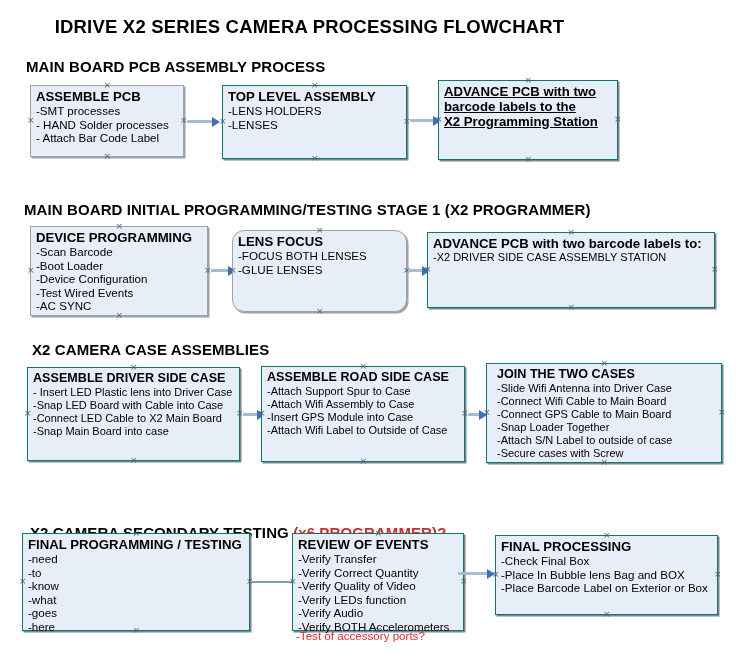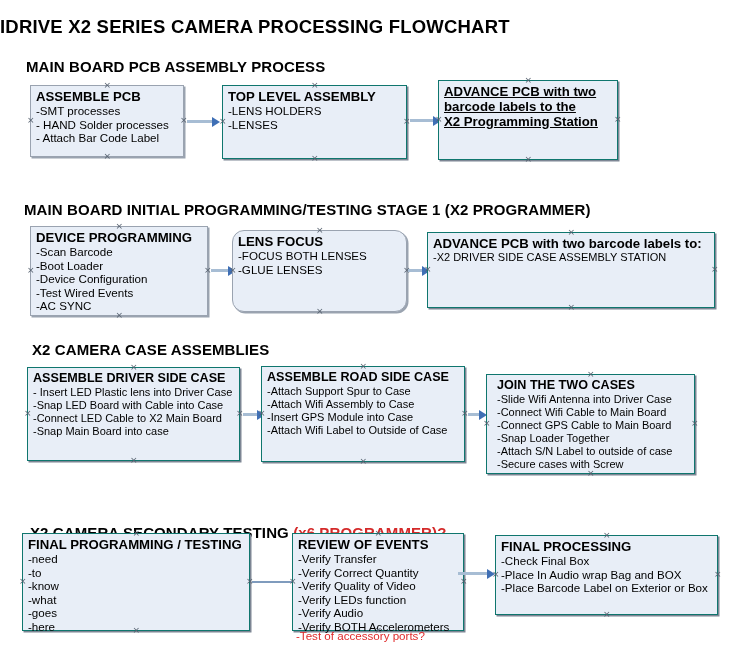--- a/index.html
+++ b/index.html
@@ -9,21 +9,21 @@
     font-family:"Liberation Sans","DejaVu Sans",sans-serif;
     color:#000000;
     overflow:hidden;
     position:relative;
   }
   #canvas{position:relative;width:747px;height:662px;}
 
   .title{
     position:absolute;
     left:0;top:16px;width:619px;
-    text-align:left;
+    text-align:center;
     font-size:18.5px;
     font-weight:bold;
     letter-spacing:.2px;
   }
 
   .section-head{
     position:absolute;
     font-size:15px;
     font-weight:bold;
     letter-spacing:.1px;
@@ -221,21 +221,21 @@
       <li class="sm">-Attach Wifi Label to Outside of Case</li>
     </ul>
     <span class="hx t"></span>
     <span class="hx b"></span>
     <span class="hx l"></span>
     <span class="hx r"></span>
   </div>
 
   <div class="conn" style="left:468px;top:413px;width:12px;"></div>
 
-  <div class="box dark" style="left:486px;top:374px;width:209px;height:100px;padding-left:10px;">
+  <div class="box dark" style="left:486px;top:363px;width:236px;height:100px;padding-left:10px;">
     <div class="hdr sm">JOIN THE TWO CASES</div>
     <ul>
       <li class="sm">-Slide Wifi Antenna into Driver Case</li>
       <li class="sm">-Connect Wifi Cable to Main Board</li>
       <li class="sm">-Connect GPS Cable to Main Board</li>
       <li class="sm">-Snap Loader Together</li>
       <li class="sm">-Attach S/N Label to outside of case</li>
       <li class="sm">-Secure cases with Screw</li>
     </ul>
     <span class="hx t"></span>
@@ -284,21 +284,21 @@
   </div>
 
   <div class="overflow-line" style="left:296px;top:629px;">-Test of accessory ports?</div>
 
   <div class="conn" style="left:458px;top:572px;width:30px;"></div>
 
   <div class="box dark" style="left:495px;top:535px;width:223px;height:80px;">
     <div class="hdr">FINAL PROCESSING</div>
     <ul>
       <li>-Check Final Box</li>
-      <li>-Place In Audio wrap Bag and BOX</li>
+      <li>-Place In Bubble lens Bag and BOX</li>
       <li>-Place Barcode Label on Exterior or Box</li>
     </ul>
     <span class="hx t"></span>
     <span class="hx b"></span>
     <span class="hx l"></span>
     <span class="hx r"></span>
   </div>
 
 </div>
 

